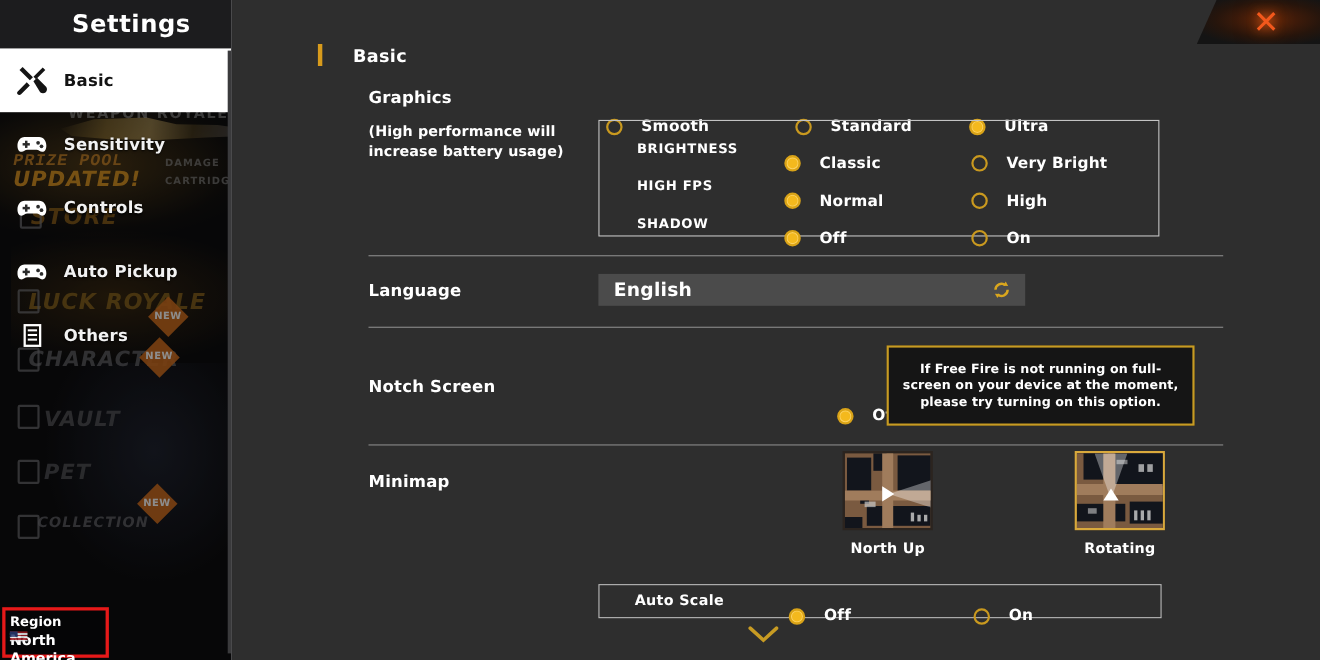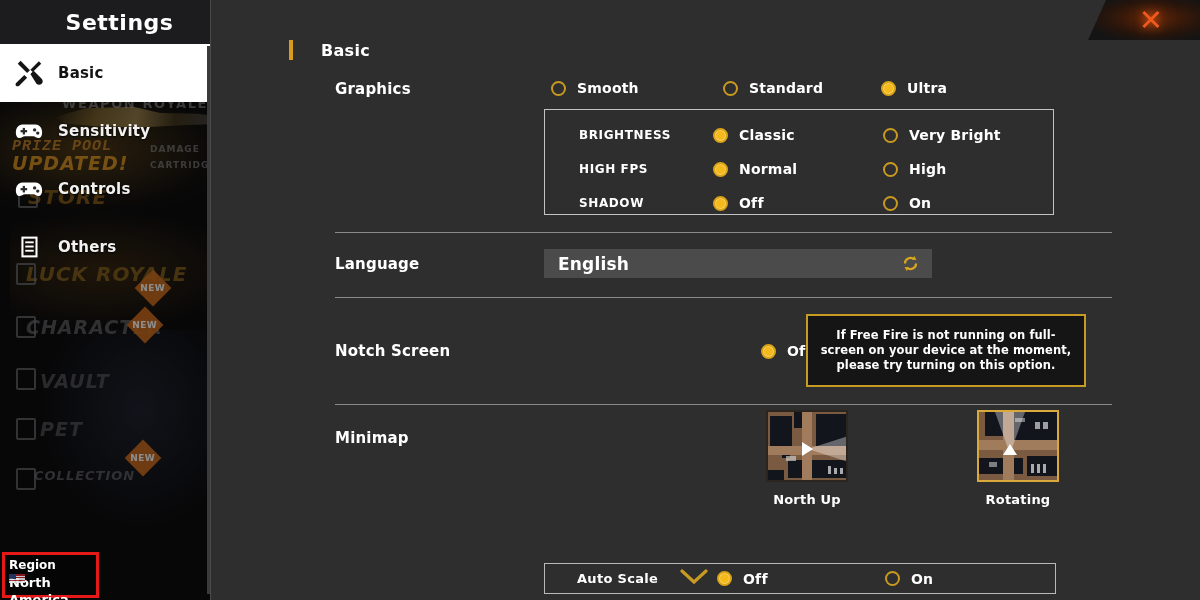--- a/index.html
+++ b/index.html
@@ -188,21 +188,21 @@
   #lbl-graphics { top: 80px; }
   #lbl-hint {
     position: absolute; left: 124px; top: 112px;
     width: 185px; font-size: 13px; line-height: 18px; letter-spacing: .1px;
   }
   #lbl-language { top: 255px; }
   #lbl-notch    { top: 342px; }
   #lbl-minimap  { top: 429px; }
 
   
-  .radio { display: flex; align-items: center; gap: 11px; }
+  .radio { display: flex; align-items: center; gap: 17px; margin-top: 27px; }
   .dot {
     width: 15px; height: 15px; border-radius: 50%;
     border: 2px solid #c9991f; background: transparent;
     box-sizing: border-box; flex: 0 0 15px;
   }
   .dot.on { background: #f4b91d; border-color: #d9a318; box-shadow: inset 0 0 0 1px rgba(255,224,140,.6); }
   .radio .rl { font-size: 14px; letter-spacing: .2px; }
 
   #graphics-opts { position: absolute; left: 340px; top: 80px; width: 600px; }
   #graphics-opts .radio { position: absolute; top: 0; }
@@ -284,21 +284,21 @@
 
   
   .mmap { position: absolute; inset: 0; background: #7a5a40; }
   .mmap .blk { position: absolute; background: #12151c; }
   .mmap .road { position: absolute; background: #96715226; }
   .mmap .cone { position: absolute; background: rgba(255,255,255,.35); }
   .mmap .arw { position: absolute; width: 0; height: 0; }
 
   
   #auto-box {
-    position: absolute; left: 333px; top: 563px;
+    position: absolute; left: 333px; top: 531px;
     width: 512px; height: 31px;
     border: 1px solid #b9b9b9;
     display: flex; align-items: center;
   }
   #auto-box .aname { position: absolute; left: 32px; font-size: 13px; letter-spacing: .3px; }
   #auto-box .radio.c1 { position: absolute; left: 172px; }
   #auto-box .radio.c2 { position: absolute; left: 340px; }
 
   #scroll-down {
     position: absolute; left: 469px; top: 568px;
@@ -385,20 +385,30 @@
         <svg class="ic" viewBox="0 0 32 32">
           <path fill="#fff" d="M9 9 H23 C27.5 9 30 13 30 17.5 C30 21 28.5 23.5 26 23.5 C24 23.5 22.5 21.5 20.5 21.5 H11.5 C9.5 21.5 8 23.5 6 23.5 C3.5 23.5 2 21 2 17.5 C2 13 4.5 9 9 9 Z"></path>
           <rect x="7" y="15" width="7" height="2.4" fill="#2b2b2b"></rect>
           <rect x="9.3" y="12.7" width="2.4" height="7" fill="#2b2b2b"></rect>
           <circle cx="22" cy="14.8" r="1.8" fill="#2b2b2b"></circle>
           <circle cx="25.3" cy="18.2" r="1.8" fill="#2b2b2b"></circle>
         </svg>
         <div class="lbl">Controls</div>
       </div>
 
+      <div class="side-item">
+        <svg class="ic" viewBox="0 0 32 32">
+          <path fill="#fff" d="M9 9 H23 C27.5 9 30 13 30 17.5 C30 21 28.5 23.5 26 23.5 C24 23.5 22.5 21.5 20.5 21.5 H11.5 C9.5 21.5 8 23.5 6 23.5 C3.5 23.5 2 21 2 17.5 C2 13 4.5 9 9 9 Z"></path>
+          <rect x="7" y="15" width="7" height="2.4" fill="#2b2b2b"></rect>
+          <rect x="9.3" y="12.7" width="2.4" height="7" fill="#2b2b2b"></rect>
+          <circle cx="22" cy="14.8" r="1.8" fill="#2b2b2b"></circle>
+          <circle cx="25.3" cy="18.2" r="1.8" fill="#2b2b2b"></circle>
+        </svg>
+        <div class="lbl">Auto Pickup</div>
+      </div>
 
 
       <div class="side-item">
         <svg class="ic" viewBox="0 0 32 32">
           <g fill="none" stroke="#fff" stroke-width="2.2">
             <rect x="9" y="6" width="15" height="20"></rect>
           </g>
           <g fill="#fff">
             <rect x="12" y="10" width="9" height="2"></rect>
             <rect x="12" y="14.5" width="9" height="2"></rect>
@@ -421,20 +431,21 @@
   </div>
 
   <div id="main">
 
     <div id="section-head">
       <div class="accent"></div>
       <div class="ff txt">Basic</div>
     </div>
 
     <div class="ff row-label" id="lbl-graphics">Graphics</div>
+    <div class="ff" id="lbl-hint">(High performance will increase battery usage)</div>
 
     <div id="graphics-opts">
       <div class="radio">
         <div class="dot"></div>
         <div class="ff rl">Smooth</div>
       </div>
       <div class="radio">
         <div class="dot"></div>
         <div class="ff rl">Standard</div>
       </div>

